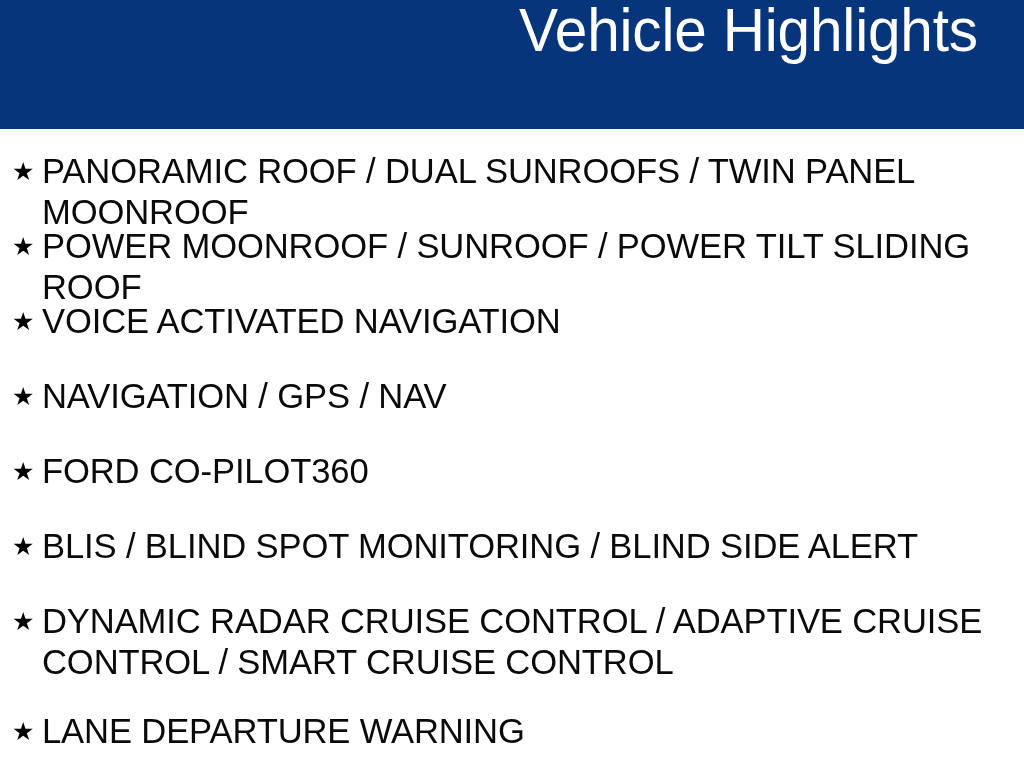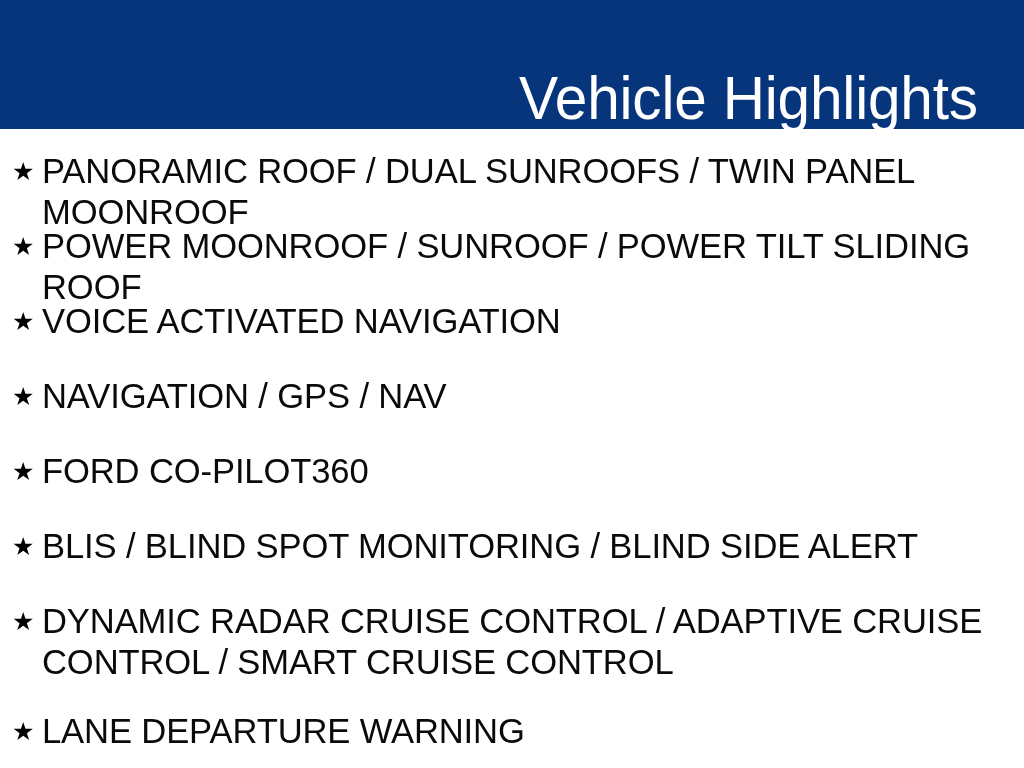--- a/index.html
+++ b/index.html
@@ -25,21 +25,21 @@
 
   
   .header-bar {
     position: absolute;
     top: 0;
     left: 0;
     width: 1024px;
     height: 129px;
     background: #07357c;
     display: flex;
-    align-items: flex-end;
+    align-items: flex-start;
     justify-content: flex-end;
     padding-right: 46px;
   }
 
   .slide-title {
     color: #ffffff;
     font-size: 61px;
     font-weight: 400;
     line-height: 1;
     letter-spacing: -0.2px;

